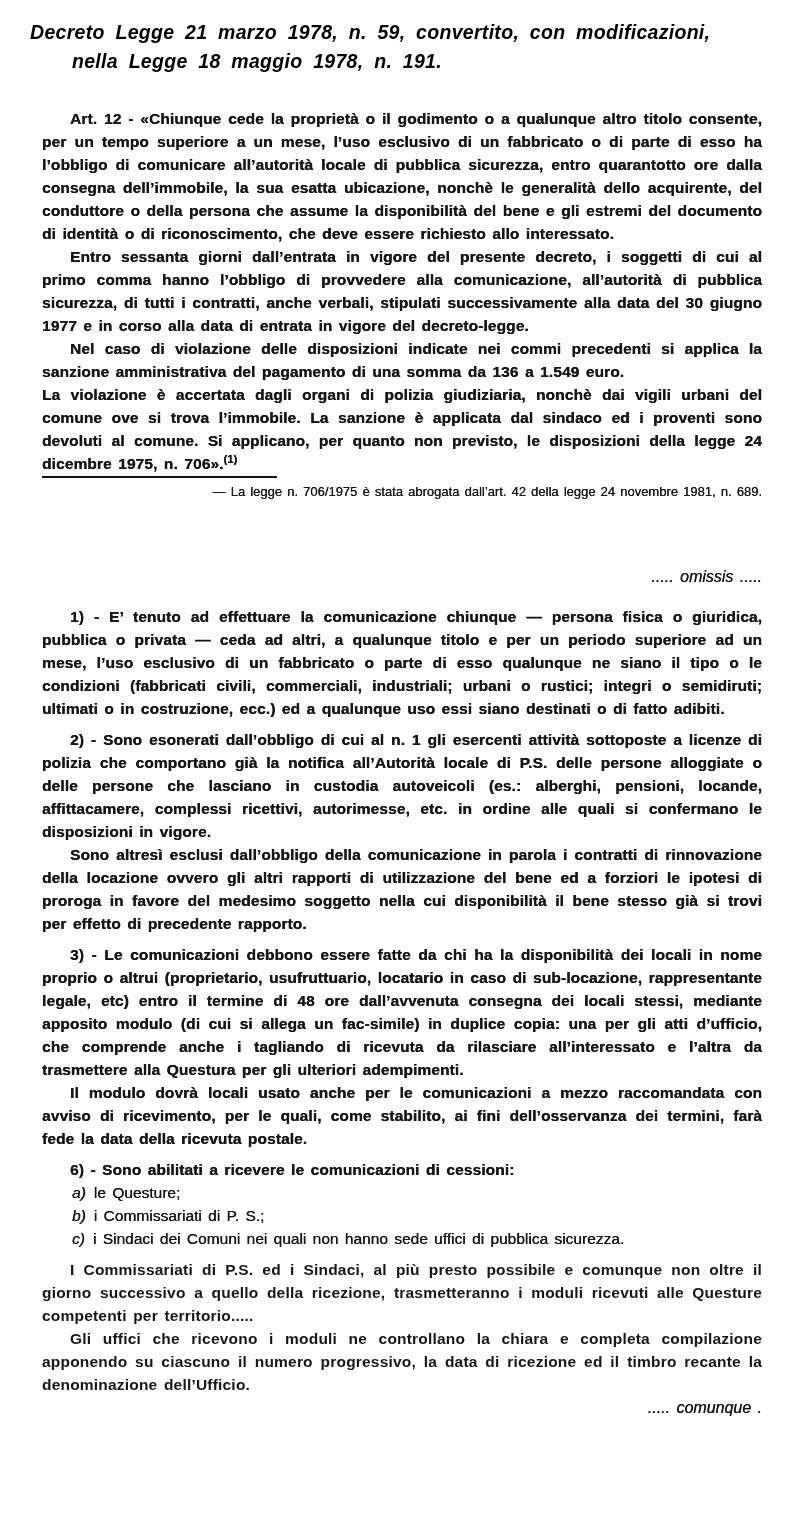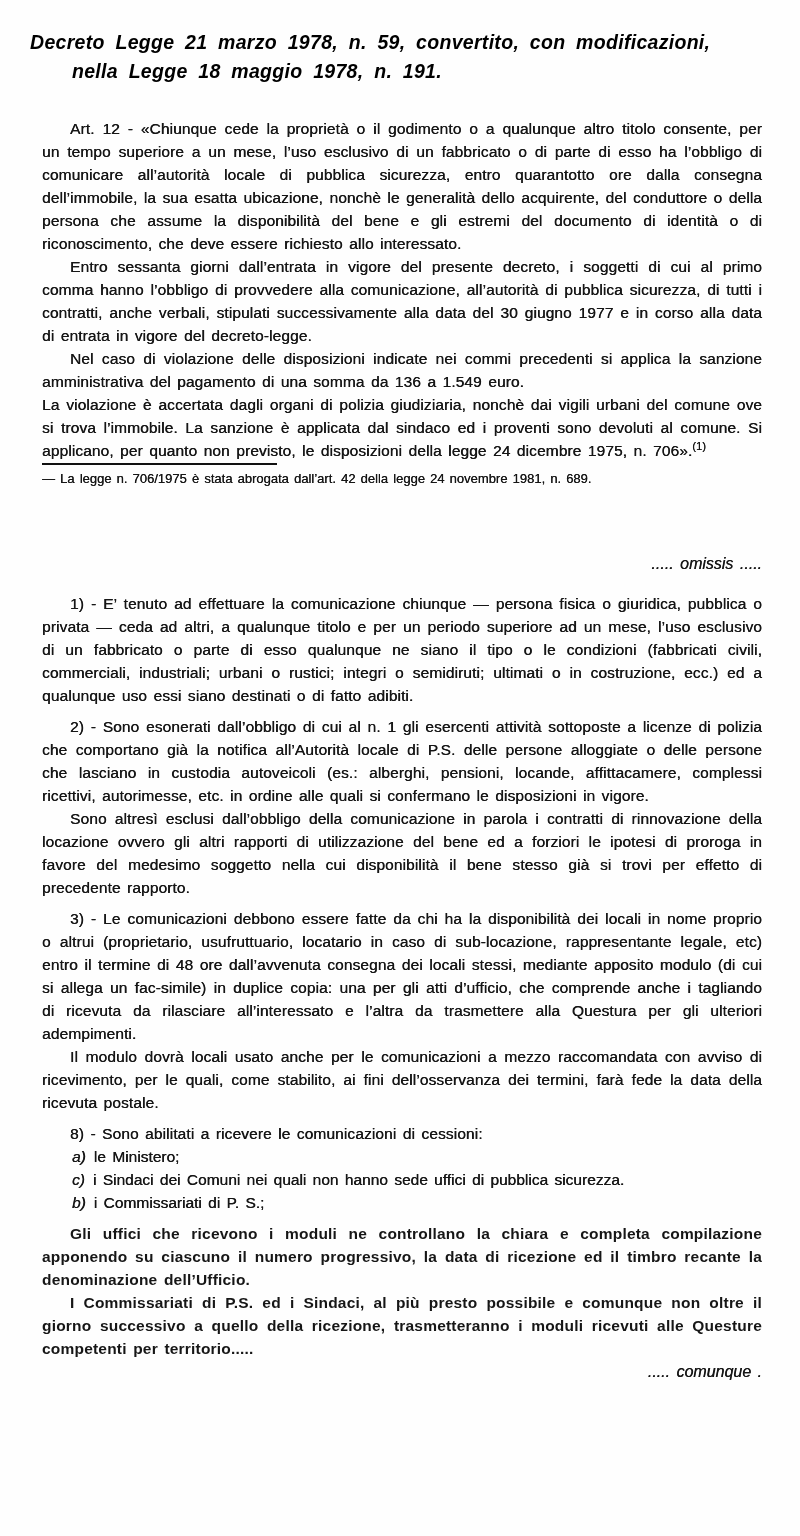--- a/index.html
+++ b/index.html
@@ -11,21 +11,21 @@
     width: 800px;
     height: 1536px;
     overflow: hidden;
     font-family: "Liberation Sans", "DejaVu Sans", sans-serif;
     color: #161616;
   }
   .page {
     box-sizing: border-box;
     width: 800px;
     height: 1536px;
-    padding: 28px 38px 0 42px;
+    padding: 18px 38px 0 42px;
     background: #fefefe;
   }
   
   .doc-title {
     font-style: italic;
     font-weight: bold;
     font-size: 19.5px;
     line-height: 29px;
     color: #000;
     letter-spacing: 0.3px;
@@ -38,40 +38,41 @@
   
   .para {
     margin: 0;
     font-size: 15.5px;
     line-height: 23px;
     text-align: justify;
     text-indent: 28px;
     word-spacing: 2px;
     letter-spacing: 0.1px;
     text-shadow: 0.3px 0 0 #1a1a1a; 
+    font-weight: bold;
   }
   .para.flush { text-indent: 0; }
   .para.bold {
     font-weight: bold;
     text-shadow: none;
     letter-spacing: 0.2px;
   }
   .pgap { height: 8px; }
   
   .footnote-rule {
     width: 235px;
     height: 0;
     border-top: 2px solid #111;
     margin: 1px 0 5px 0;
   }
   .footnote {
     margin: 0;
     font-size: 13px;
     line-height: 17px;
-    text-align: left;
+    text-align: right;
     word-spacing: 1.5px;
     text-shadow: 0.2px 0 0 #1a1a1a;
   }
   .footnote-ref {
     font-size: 11px;
     vertical-align: super;
     line-height: 0;
     text-shadow: 0.3px 0 0 #1a1a1a;
   }
   .section-gap { height: 44px; }
@@ -123,27 +124,27 @@
   <div class="omissis-gap-bottom"></div>
 
   <p class="para">1) - E’ tenuto ad effettuare la comunicazione chiunque — persona fisica o giuridica, pubblica o privata — ceda ad altri, a qualunque titolo e per un periodo superiore ad un mese, l’uso esclusivo di un fabbricato o parte di esso qualunque ne siano il tipo o le condizioni (fabbricati civili, commerciali, industriali; urbani o rustici; integri o semidiruti; ultimati o in costruzione, ecc.) ed a qualunque uso essi siano destinati o di fatto adibiti.</p>
   <div class="pgap"></div>
   <p class="para">2) - Sono esonerati dall’obbligo di cui al n. 1 gli esercenti attività sottoposte a licenze di polizia che comportano già la notifica all’Autorità locale di P.S. delle persone alloggiate o delle persone che lasciano in custodia autoveicoli (es.: alberghi, pensioni, locande, affittacamere, complessi ricettivi, autorimesse, etc. in ordine alle quali si confermano le disposizioni in vigore.</p>
   <p class="para">Sono altresì esclusi dall’obbligo della comunicazione in parola i contratti di rinnovazione della locazione ovvero gli altri rapporti di utilizzazione del bene ed a forziori le ipotesi di proroga in favore del medesimo soggetto nella cui disponibilità il bene stesso già si trovi per effetto di precedente rapporto.</p>
   <div class="pgap"></div>
   <p class="para">3) - Le comunicazioni debbono essere fatte da chi ha la disponibilità dei locali in nome proprio o altrui (proprietario, usufruttuario, locatario in caso di sub-locazione, rappresentante legale, etc) entro il termine di 48 ore dall’avvenuta consegna dei locali stessi, mediante apposito modulo (di cui si allega un fac-simile) in duplice copia: una per gli atti d’ufficio, che comprende anche i tagliando di ricevuta da rilasciare all’interessato e l’altra da trasmettere alla Questura per gli ulteriori adempimenti.</p>
   <p class="para">Il modulo dovrà locali usato anche per le comunicazioni a mezzo raccomandata con avviso di ricevimento, per le quali, come stabilito, ai fini dell’osservanza dei termini, farà fede la data della ricevuta postale.</p>
   <div class="pgap"></div>
-  <p class="para">8) - Sono abilitati a ricevere le comunicazioni di cessioni:</p>
+  <p class="para">6) - Sono abilitati a ricevere le comunicazioni di cessioni:</p>
 
   <ul class="abc-list">
-    <li class="abc-item"><span class="abc-marker">a)</span><span>le Ministero;</span></li>
+    <li class="abc-item"><span class="abc-marker">a)</span><span>le Questure;</span></li>
+    <li class="abc-item"><span class="abc-marker">b)</span><span>i Commissariati di P. S.;</span></li>
     <li class="abc-item"><span class="abc-marker">c)</span><span>i Sindaci dei Comuni nei quali non hanno sede uffici di pubblica sicurezza.</span></li>
-    <li class="abc-item"><span class="abc-marker">b)</span><span>i Commissariati di P. S.;</span></li>
   </ul>
 
   <div class="pgap"></div>
+  <p class="para bold">I Commissariati di P.S. ed i Sindaci, al più presto possibile e comunque non oltre il giorno successivo a quello della ricezione, trasmetteranno i moduli ricevuti alle Questure competenti per territorio.....</p>
   <p class="para bold">Gli uffici che ricevono i moduli ne controllano la chiara e completa compilazione apponendo su ciascuno il numero progressivo, la data di ricezione ed il timbro recante la denominazione dell’Ufficio.</p>
-  <p class="para bold">I Commissariati di P.S. ed i Sindaci, al più presto possibile e comunque non oltre il giorno successivo a quello della ricezione, trasmetteranno i moduli ricevuti alle Questure competenti per territorio.....</p>
 
   <p class="omissis">..... comunque .</p>
 
 </div>
 
 </body></html>

